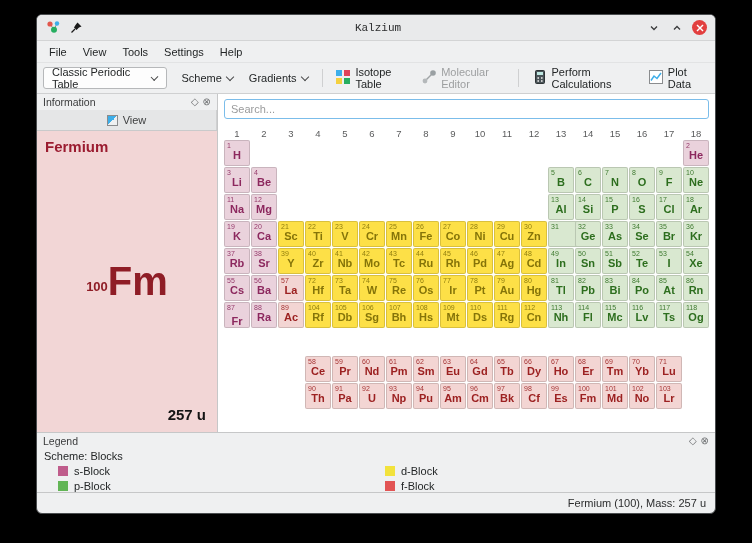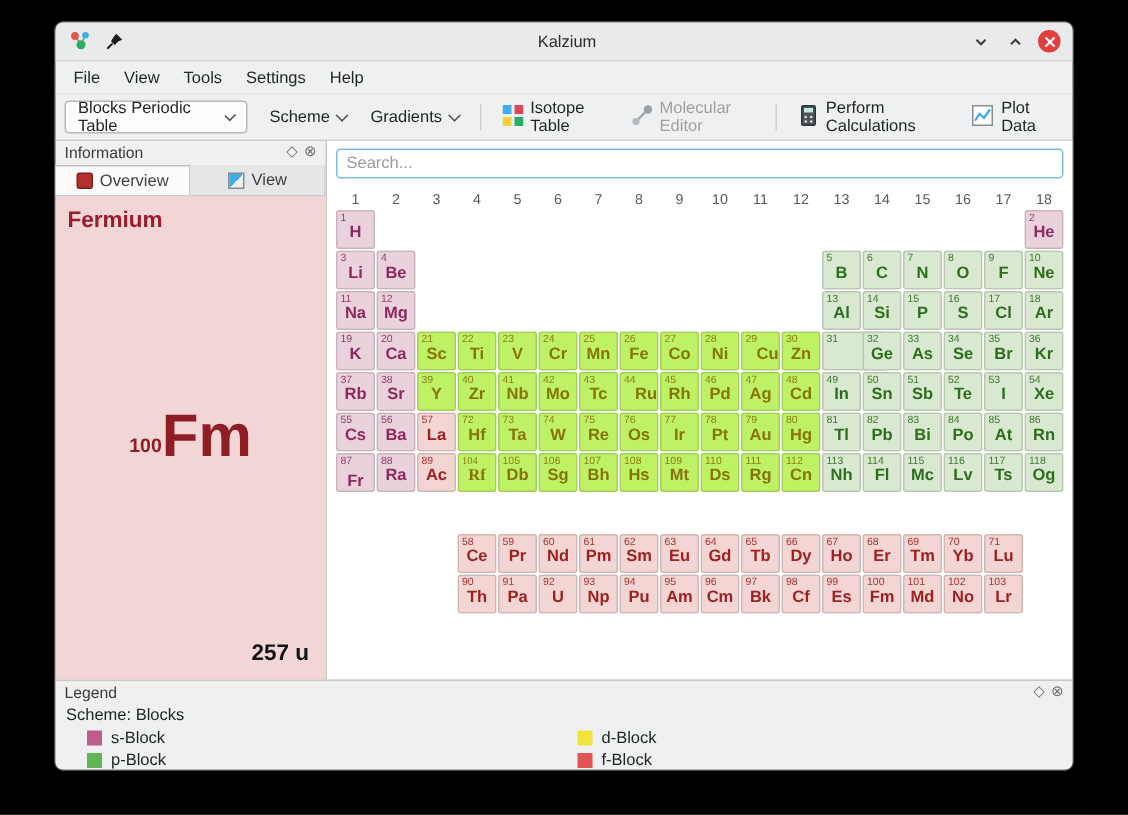--- a/index.html
+++ b/index.html
@@ -8,21 +8,21 @@
   .screen { position:relative; width:752px; height:543px; background:#000; }
 
   .window { position:absolute; left:36px; top:14px; width:680px; height:500px;
             background:#eff0f1; border:1px solid #4a4d4f; border-radius:6px;
             overflow:hidden; display:flex; flex-direction:column;
             font-size:11px; color:#232627; box-shadow:0 6px 22px rgba(0,0,0,.65); }
 
   
   .titlebar { flex:0 0 26px; display:flex; align-items:center; padding:0 8px;
               background:#e9eaeb; border-bottom:1px solid #d3d4d5; position:relative; }
-  .tb-title { position:absolute; left:4px; right:0; text-align:center; color:#2b2c2d; }
+  .tb-title { position:absolute; left:4px; right:0; text-align:center; color:#2b2c2d;font-family:Liberation Mono, monospace; }
   .tb-left, .tb-right { display:flex; align-items:center; gap:7px; z-index:1; }
   .tb-right { margin-left:auto; }
   .winbtn { display:flex; align-items:center; justify-content:center; width:16px; height:16px; }
   .closebtn { width:15px; height:15px; border-radius:50%; background:#e23f3f;
               display:flex; align-items:center; justify-content:center; }
 
   
   .menubar { flex:0 0 22px; display:flex; align-items:center; padding:0 4px;
              border-bottom:1px solid #e2e3e4; }
   .menu-item { padding:3px 8px; border-radius:2px; cursor:default; }
@@ -83,21 +83,21 @@
   .legend-grid { display:grid; grid-template-columns:327px 1fr; margin-left:21px;
                  margin-top:3px; row-gap:3px; }
   .legend-item { display:flex; align-items:center; gap:6px; }
   .swatch { width:10px; height:10px; display:inline-block; }
 
   .statusbar { flex:0 0 21px; border-top:1px solid #c6c7c8; display:flex; align-items:center;
                justify-content:flex-end; padding:0 9px; color:#2b2c2d; }
 </style>
 <style>.b-s{background:#ead2dc;color:#8c285e}
 .b-p{background:#d9e8d0;color:#2d6e1e}
-.b-d{background:#bef264;color:#857409}
+.b-d{background:#fde047;color:#857409}
 .b-f{background:#f3d5d3;color:#9c2121}</style></head>
 <body>
 
 <div class="screen">
   <div class="window">
 
     <div class="titlebar">
       <div class="tb-title">Kalzium</div>
       <div class="tb-left">
         <span class="winbtn">
@@ -139,21 +139,21 @@
     <div class="menubar">
         <div class="menu-item">File</div>
         <div class="menu-item">View</div>
         <div class="menu-item">Tools</div>
         <div class="menu-item">Settings</div>
         <div class="menu-item">Help</div>
       </div>
 
     <div class="toolbar">
       <div class="combo">
-        <span>Blocks Periodic Table</span>
+        <span>Classic Periodic Table</span>
         <span class="chev"></span>
       </div>
       <div class="tbtn">
         <span>Scheme</span>
         <span class="chev"></span>
       </div>
       <div class="tbtn">
         <span>Gradients</span>
         <span class="chev"></span>
       </div>
@@ -207,24 +207,20 @@
     <div class="body">
       <div class="info-panel">
         <div class="dock-header">
           <span>Information</span>
           <span class="dock-icons">
             <span>◇</span>
             <span>⊗</span>
           </span>
         </div>
         <div class="tabs">
-          <div class="tab active">
-            <span class="tabicon-overview"></span>
-            <span>Overview</span>
-          </div>
           <div class="tab">
             <span class="tabicon-view"></span>
             <span>View</span>
           </div>
         </div>
         <div class="element-card">
           <div class="el-name">Fermium</div>
           <div class="el-symbol">
             <span class="symwrap">
               <span class="el-num">100</span>
@@ -361,21 +357,21 @@
               <span class="sym">Fe</span>
             </div>
             <div class="cell b-d" style="grid-area: 5 / 9;">
               <span class="num">27</span>
               <span class="sym">Co</span>
             </div>
             <div class="cell b-d" style="grid-area: 5 / 10;">
               <span class="num">28</span>
               <span class="sym">Ni</span>
             </div>
-            <div class="cell b-d" style="grid-area: 5 / 11; justify-content: flex-end;">
+            <div class="cell b-d" style="grid-area: 5 / 11;">
               <span class="num">29</span>
               <span class="sym">Cu</span>
             </div>
             <div class="cell b-d" style="grid-area: 5 / 12;">
               <span class="num">30</span>
               <span class="sym">Zn</span>
             </div>
             <div class="cell b-p" style="grid-area: 5 / 13; padding-left: 40px;">
               <span class="num">31</span>
               <span class="sym">Ga</span>
@@ -421,21 +417,21 @@
               <span class="sym">Nb</span>
             </div>
             <div class="cell b-d" style="grid-area: 6 / 6;">
               <span class="num">42</span>
               <span class="sym">Mo</span>
             </div>
             <div class="cell b-d" style="grid-area: 6 / 7;">
               <span class="num">43</span>
               <span class="sym">Tc</span>
             </div>
-            <div class="cell b-d" style="grid-area: 6 / 8; justify-content: flex-end;">
+            <div class="cell b-d" style="grid-area: 6 / 8;">
               <span class="num">44</span>
               <span class="sym">Ru</span>
             </div>
             <div class="cell b-d" style="grid-area: 6 / 9;">
               <span class="num">45</span>
               <span class="sym">Rh</span>
             </div>
             <div class="cell b-d" style="grid-area: 6 / 10;">
               <span class="num">46</span>
               <span class="sym">Pd</span>
@@ -549,21 +545,21 @@
               <span class="sym">Fr</span>
             </div>
             <div class="cell b-s" style="grid-area: 8 / 2;">
               <span class="num">88</span>
               <span class="sym">Ra</span>
             </div>
             <div class="cell b-f" style="grid-area: 8 / 3;">
               <span class="num">89</span>
               <span class="sym">Ac</span>
             </div>
-            <div class="cell b-d" style="grid-area: 8 / 4; font-family: Liberation Serif, serif;">
+            <div class="cell b-d" style="grid-area: 8 / 4;">
               <span class="num">104</span>
               <span class="sym">Rf</span>
             </div>
             <div class="cell b-d" style="grid-area: 8 / 5;">
               <span class="num">105</span>
               <span class="sym">Db</span>
             </div>
             <div class="cell b-d" style="grid-area: 8 / 6;">
               <span class="num">106</span>
               <span class="sym">Sg</span>
@@ -754,15 +750,18 @@
             <span class="swatch" style="background: rgb(98, 181, 86);"></span>
             <span>p-Block</span>
           </div>
           <div class="legend-item">
             <span class="swatch" style="background: rgb(226, 84, 84);"></span>
             <span>f-Block</span>
           </div>
         </div>
     </div>
 
+    <div class="statusbar">
+      <span>Fermium (100), Mass: 257 u</span>
+    </div>
 
   </div>
 </div>
 
 </body></html>

